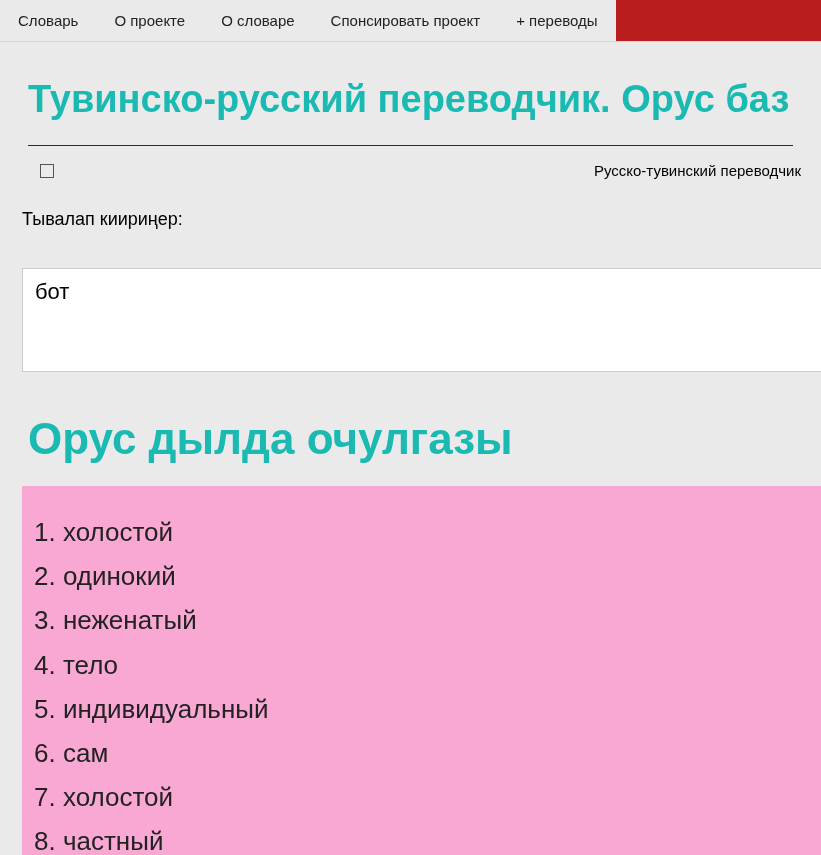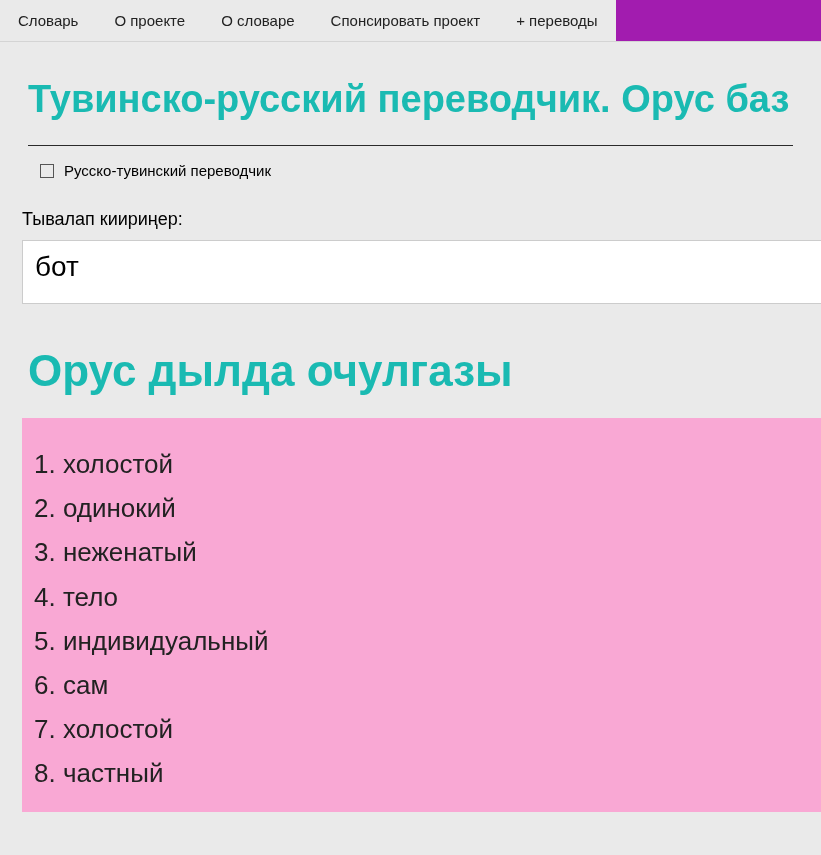--- a/index.html
+++ b/index.html
@@ -5,21 +5,21 @@
     * { box-sizing: border-box; margin: 0; padding: 0; }
     body {
       font-family: Arial, Helvetica, sans-serif;
       background: #eaeaea;
       width: 821px;
       height: 855px;
       overflow: hidden;
     }
     .nav {
       display: flex;
-      background: #a21caf;
+      background: #b91c1c;
       border-bottom: 1px solid #d4d4d4;
     }
     .nav-item {
       padding: 12px 18px;
       font-size: 15px;
       color: #222;
       cursor: pointer;
       background: #eaeaea;
     }
     .nav-item.active {
@@ -41,45 +41,47 @@
       border: none;
       border-top: 1.5px solid #2b2b2b;
       margin: 0 28px;
     }
     .checkbox-row {
       display: flex;
       align-items: center;
       padding: 16px 20px 6px 40px;
       font-size: 15px;
       gap: 10px;
+      justify-content: space-between;
     }
     .checkbox-box {
       width: 14px;
       height: 14px;
       border: 1.5px solid #555;
       display: inline-block;
     }
     .field-label {
       font-size: 18px;
       padding: 24px 20px 10px 22px;
     }
     .textarea-wrap {
       padding: 0 0 0 22px;
     }
     .input-box {
       width: 100%;
-      height: 64px;
+      height: 104px;
       background: #fff;
       border: 1px solid #ccc;
       border-right: none;
       padding: 10px 12px;
-      font-size: 28px;
+      font-size: 22px;
       font-family: Arial, Helvetica, sans-serif;
       resize: none;
       outline: none;
+      margin-top: 28px;
     }
     .results-title {
       color: #1abab2;
       font-size: 44px;
       font-weight: bold;
       padding: 38px 20px 22px 28px;
     }
     .results-panel {
       background: #f9a8d4;
       margin-left: 22px;

